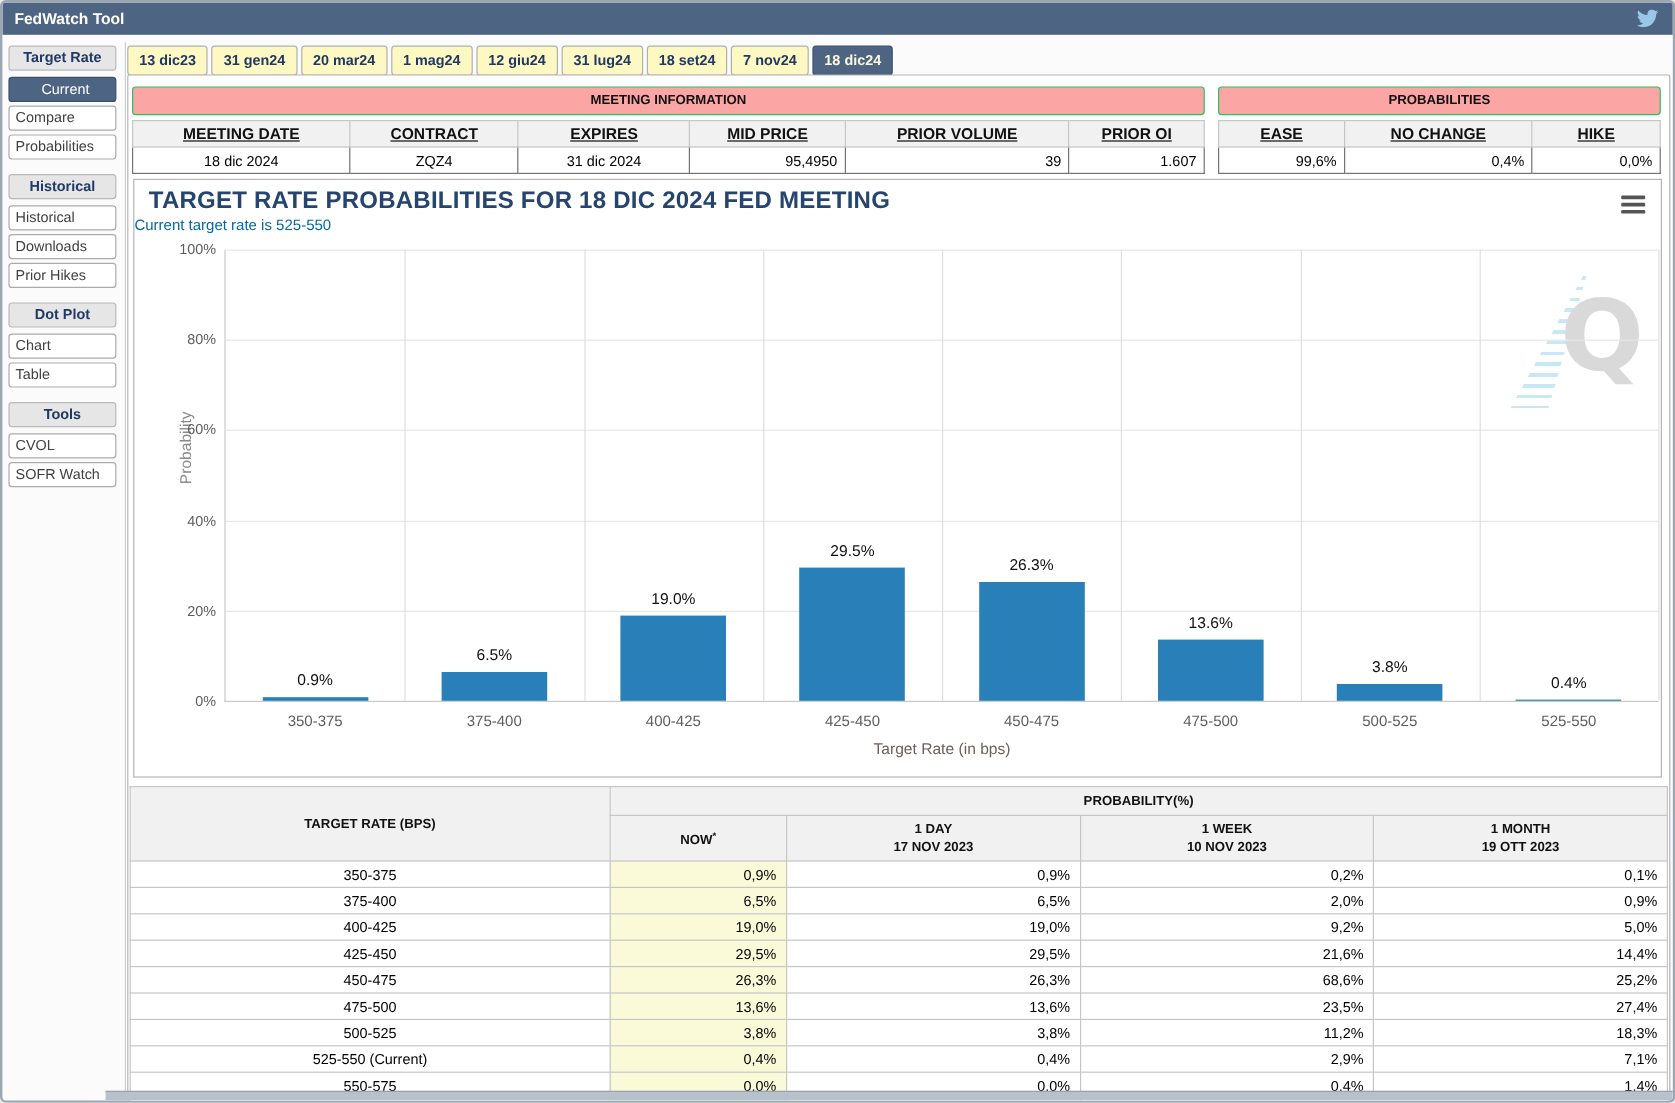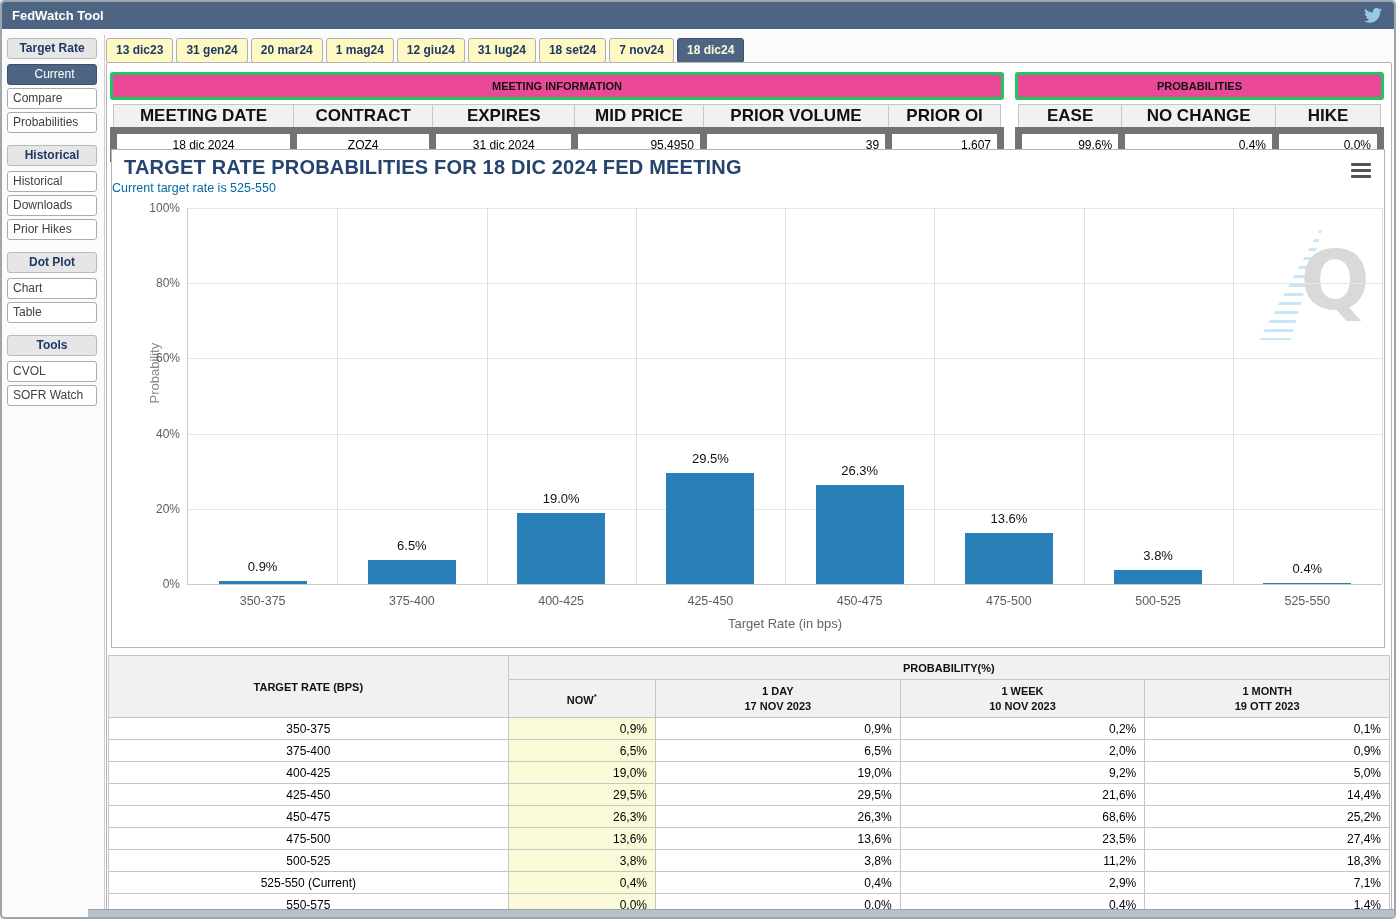--- a/index.html
+++ b/index.html
@@ -20,25 +20,25 @@
   .side-gap{height:9px;}
   
   .tabbar{position:absolute;left:104px;top:36px;height:25px;display:flex;gap:3px;}
   .tab{padding:0 9px;line-height:23px;background:#fef9c3;border:1px solid #b0b0b0;border-radius:3px;
        color:#1f3864;font-size:12px;font-weight:bold;cursor:pointer;white-space:nowrap;}
   .tab.selected{background:#4d6583;border-color:#3c5069;color:#fdf9d8;}
   
   .content{position:absolute;left:104px;top:60px;width:1284px;height:848px;background:#fff;
            border:1px solid #b5b5b5;border-radius:2px;}
   
-  .panel-cap{height:22px;line-height:22px;text-align:center;background:#ec4899;border:3px solid #22c55e;
+  .panel-cap{height:22px;line-height:22px;text-align:center;background:#fca5a5;border:1px solid #22c55e;
              border-radius:3px;font-size:11px;font-weight:bold;color:#111;}
   table.info{border-collapse:collapse;width:100%;margin-top:4px;}
-  table.info th{background:#f1f1f1;border:1px solid #c6c6c6;font-size:17px;font-weight:bold;color:#111;height:19px;text-align:center;}
-  table.info td{background:#fff;border:7px solid #737373;font-size:12px;color:#000;height:19px;text-align:center;}
+  table.info th{background:#f1f1f1;border:1px solid #c6c6c6;font-size:13px;font-weight:bold;color:#111;height:19px;text-align:center;text-decoration:underline;}
+  table.info td{background:#fff;border:1px solid #737373;font-size:12px;color:#000;height:19px;text-align:center;}
   table.info td.r{text-align:right;padding-right:6px;}
   .meeting{position:absolute;left:3px;top:9px;width:894px;}
   .probs{position:absolute;left:908px;top:9px;width:369px;}
   
   .chart-panel{position:absolute;left:4px;top:86px;width:1272px;height:497px;border:1px solid #b5b5b5;background:#fff;}
   .chart-title{position:absolute;left:12px;top:6px;font-size:20px;font-weight:bold;color:#25456e;letter-spacing:0.2px;}
   .chart-subtitle{position:absolute;left:0;right:0;top:31px;text-align:left;font-size:12.5px;color:#0369a1;}
   .menu-icon{position:absolute;right:13px;top:13px;width:20px;height:15px;cursor:pointer;}
   .menu-icon span{display:block;height:3px;background:#555;margin-bottom:3px;border-radius:1px;}
   .plot{position:absolute;left:75px;top:58px;width:1194px;height:376px;border-left:1px solid #c9c9c9;border-bottom:1px solid #c9c9c9;}

